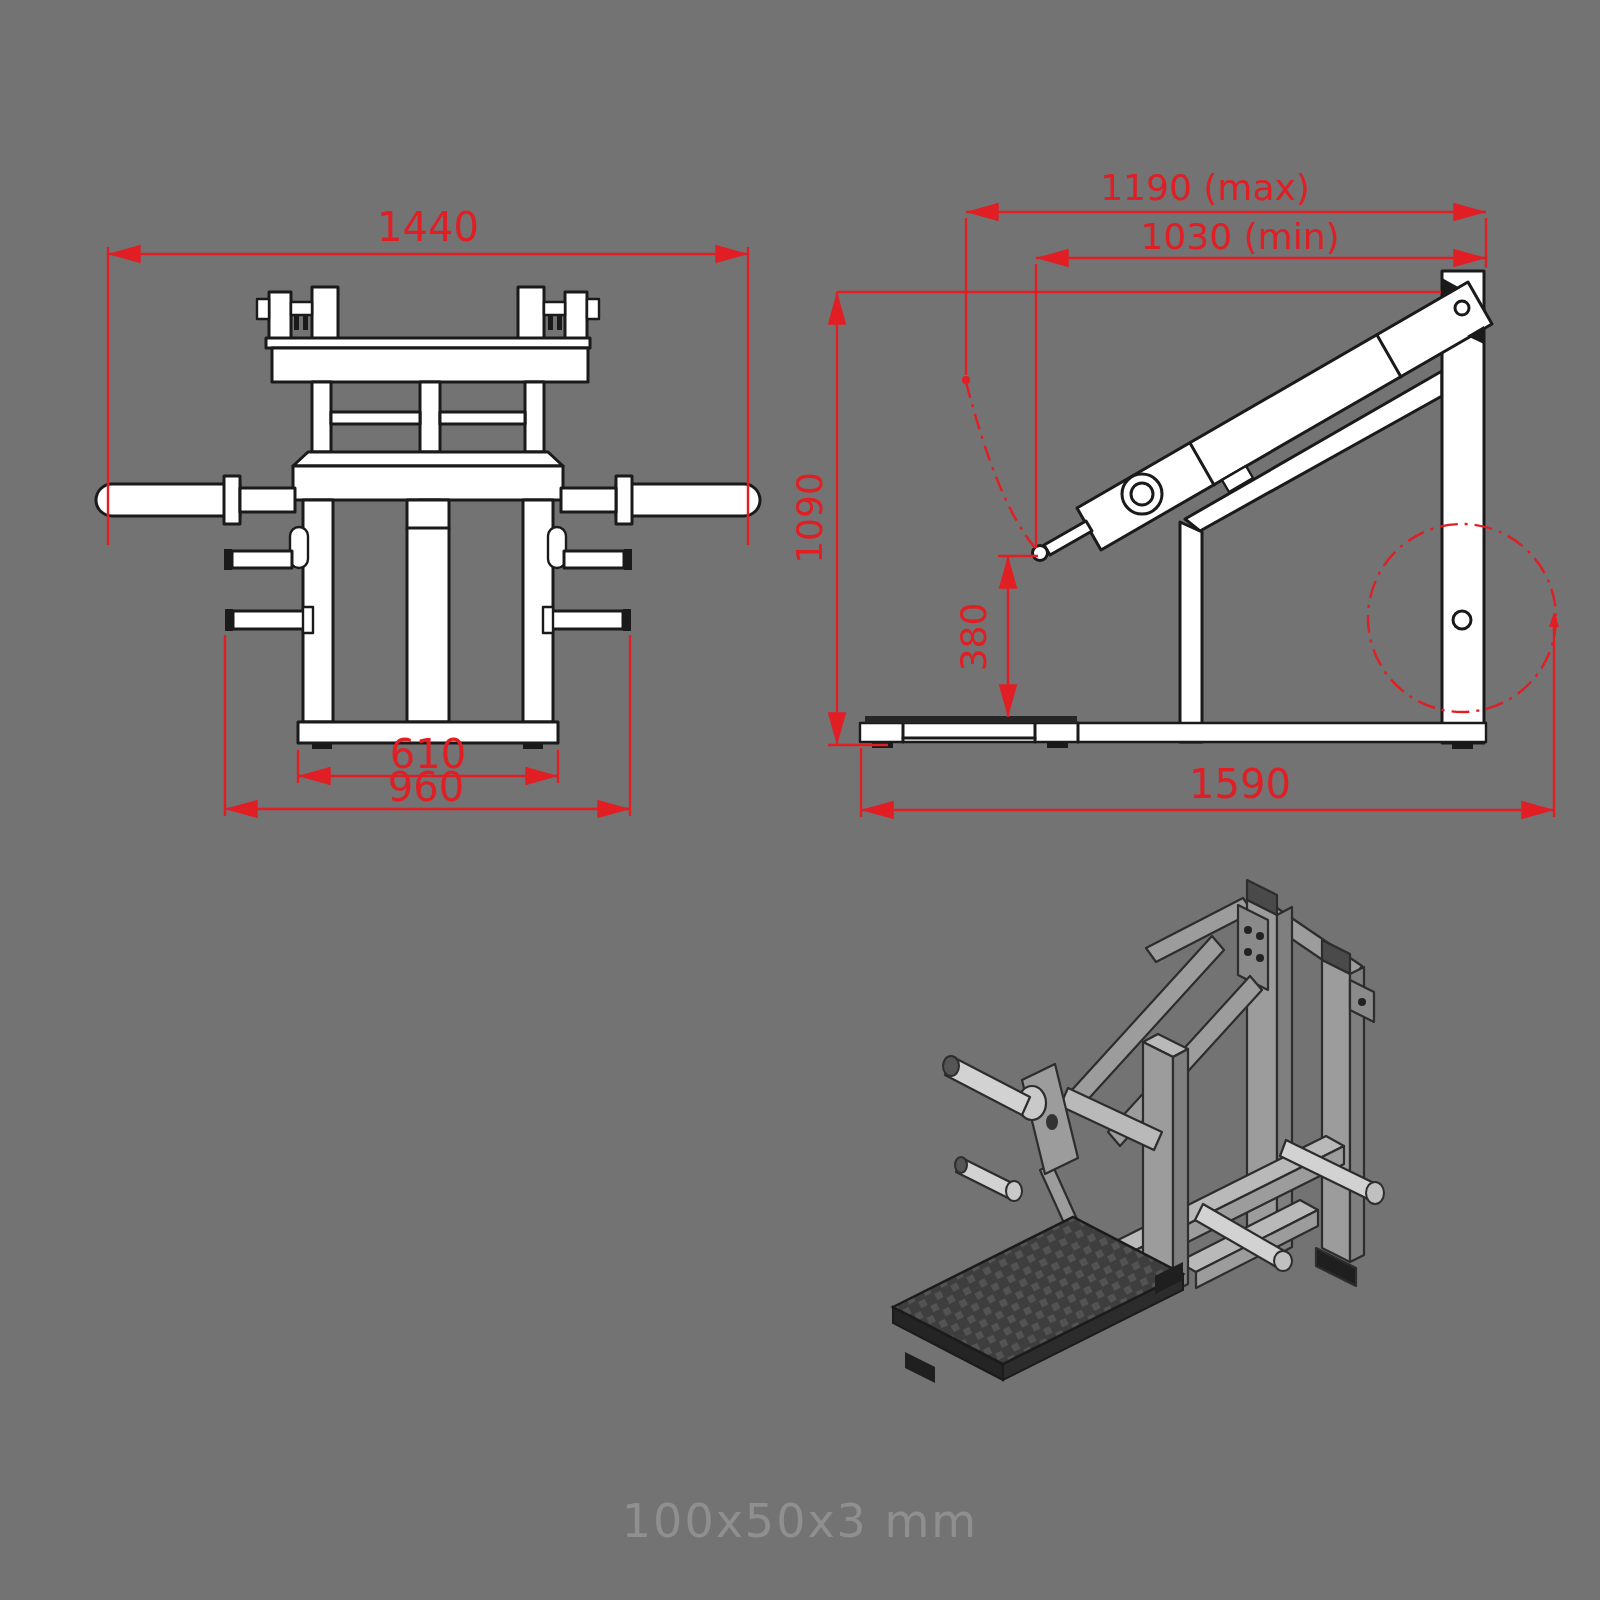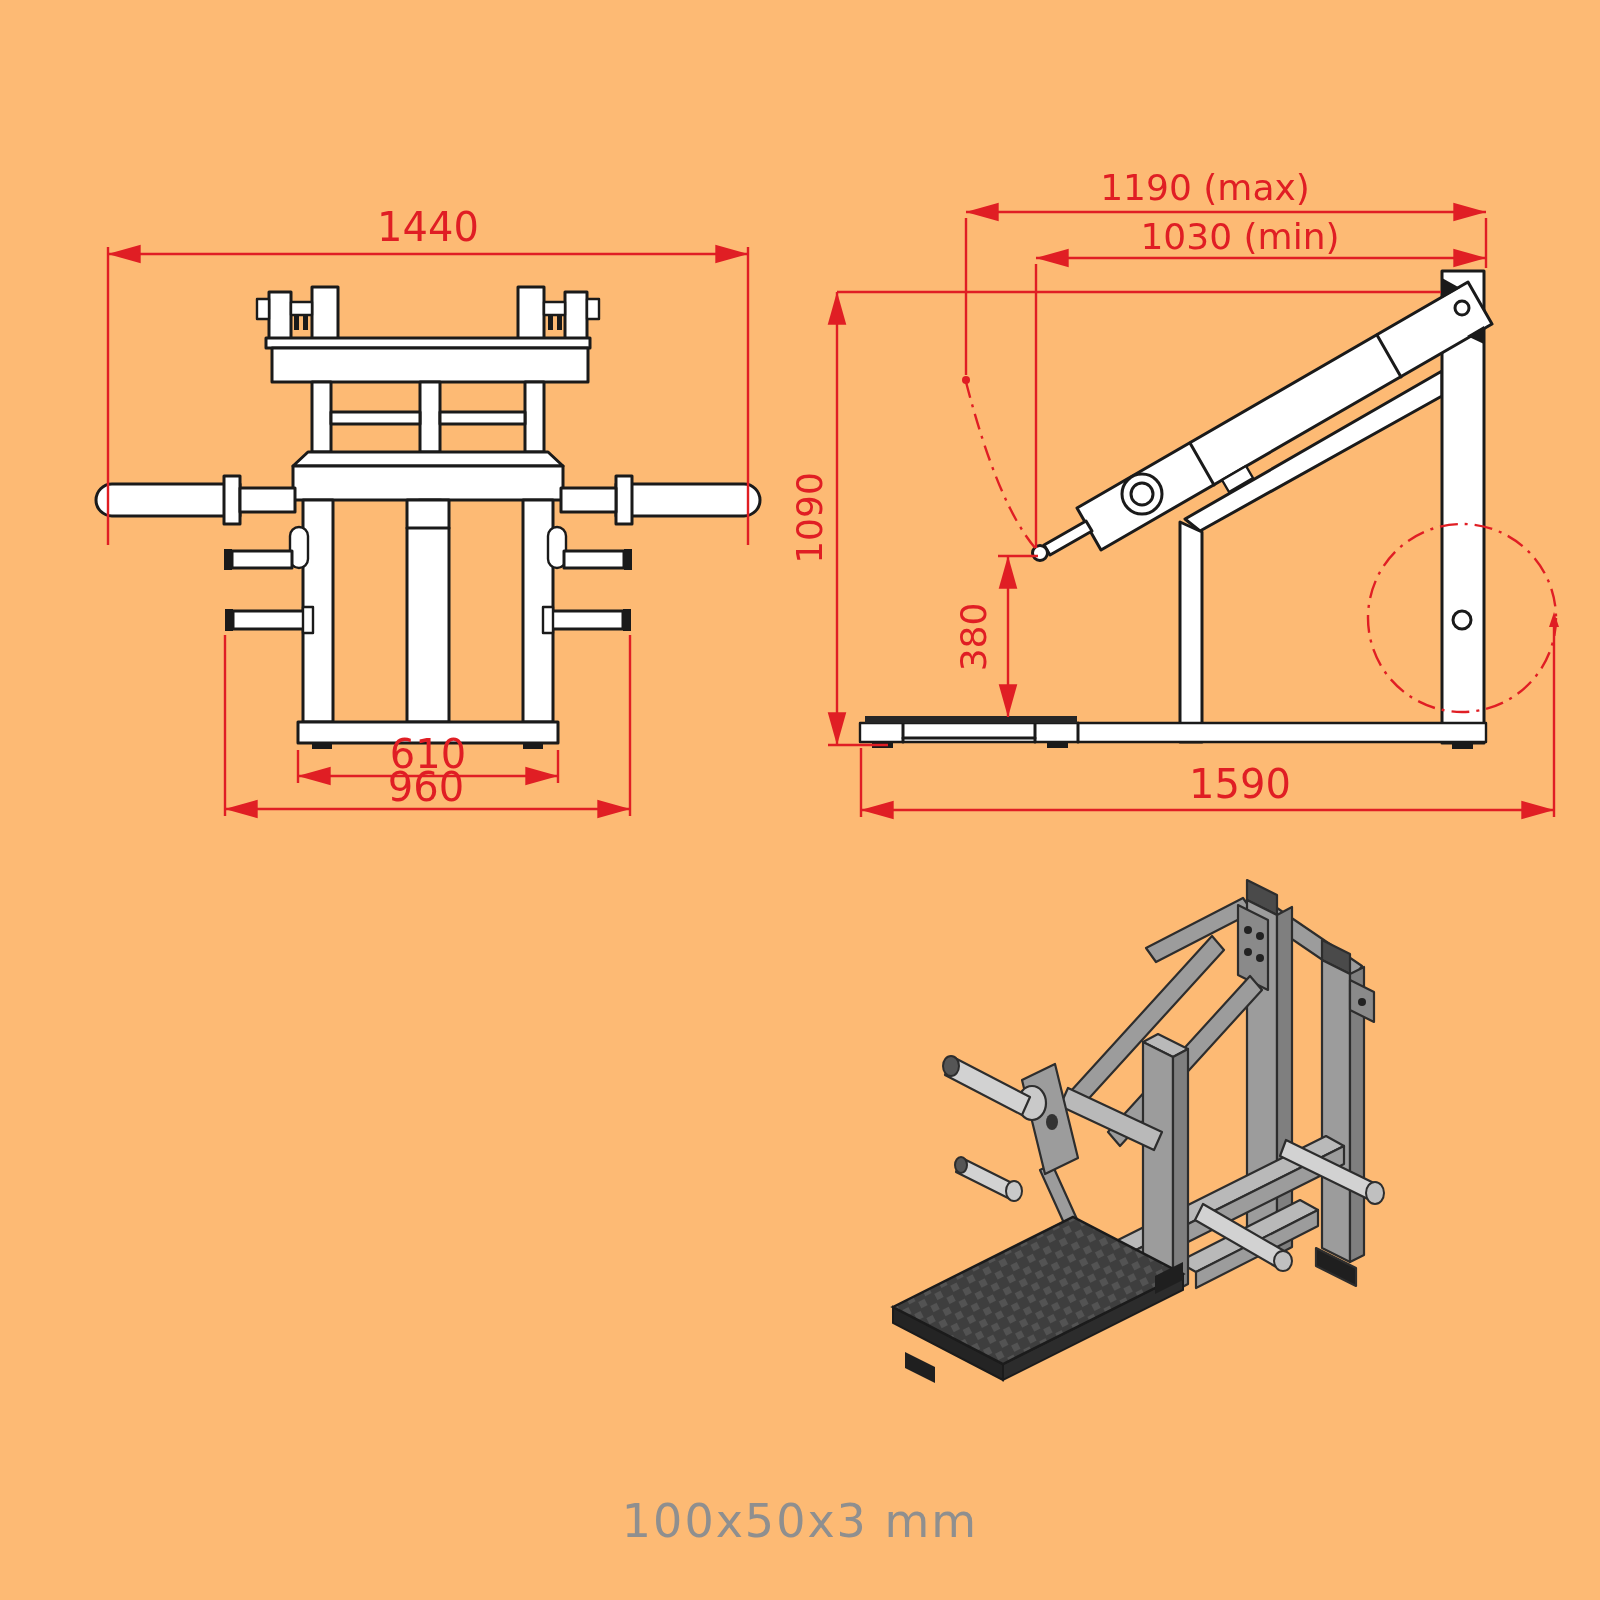--- a/index.html
+++ b/index.html
@@ -1,16 +1,16 @@
 <!DOCTYPE html>
 <html><head>
 <meta charset="utf-8">
 <style>
   html,body{margin:0;padding:0;background:#ffffff;}
-  #stage{position:relative;width:1600px;height:1600px;background:#fdba74;overflow:hidden;}
+  #stage{position:relative;width:1600px;height:1600px;background:#737373;overflow:hidden;}
   svg{display:block;}
   .bl{fill:none;stroke:#1a1a1a;stroke-width:3;stroke-linejoin:round;stroke-linecap:round;}
   .bw{fill:#ffffff;stroke:#1a1a1a;stroke-width:3;stroke-linejoin:round;}
   .bw2{fill:#ffffff;stroke:#1a1a1a;stroke-width:2.4;stroke-linejoin:round;}
   .bk{fill:#1a1a1a;stroke:none;}
   .rl{fill:none;stroke:#e01e24;stroke-width:2.4;}
   .rf{fill:#e01e24;stroke:none;}
   .rt{fill:#e01e24;font-family:"DejaVu Sans","Liberation Sans",sans-serif;font-size:40px;text-anchor:middle;}
   .rts{fill:#e01e24;font-family:"DejaVu Sans","Liberation Sans",sans-serif;font-size:36px;text-anchor:middle;}
   .cap{fill:#8f8f8f;font-family:"DejaVu Sans","Liberation Sans",sans-serif;font-size:46px;text-anchor:middle;letter-spacing:2px;}

